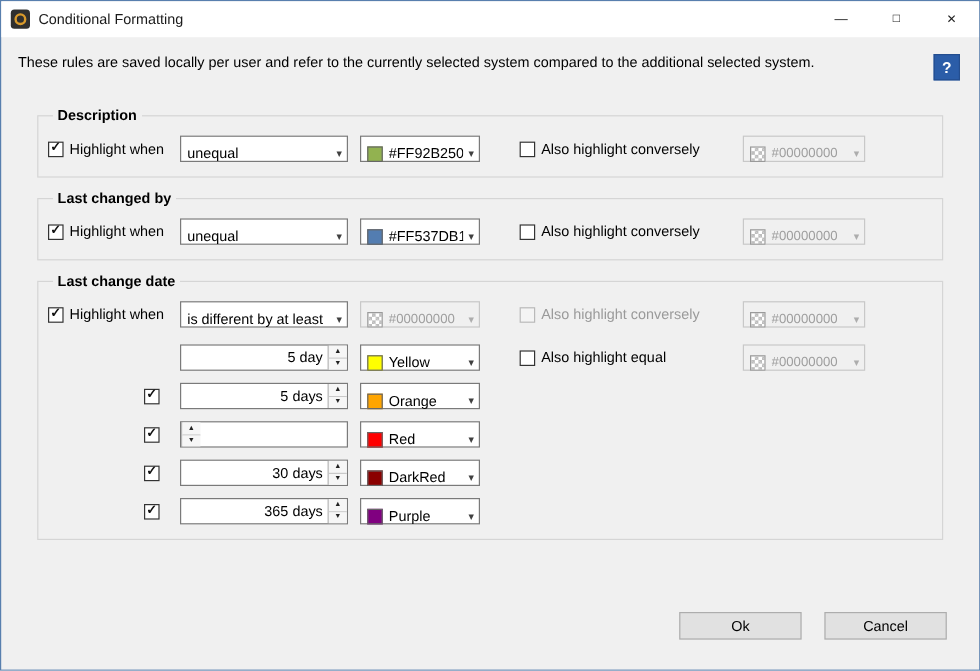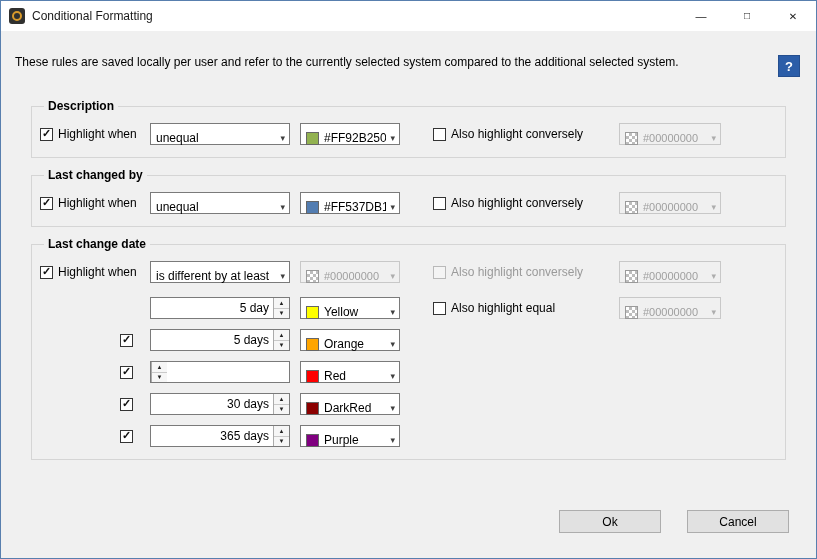--- a/index.html
+++ b/index.html
@@ -13,21 +13,21 @@
   .titlebar { height:30px; background:#fff; display:flex; align-items:center; padding-left:8px; }
   .app-icon { width:16px; height:16px; margin-right:7px; background:#30302f; border-radius:3px; position:relative; flex:none; }
   .app-icon::after { content:""; position:absolute; left:3px; top:3px; right:3px; bottom:3px; border:2px solid #D99A2B; border-radius:50%; }
   .title { font-size:12px; color:#1a1a1a; }
   .winbtns { margin-left:auto; display:flex; height:30px; }
   .winbtn { width:46px; display:flex; align-items:center; justify-content:center; color:#1a1a1a; }
   .g-min { font-size:11px; }
   .g-max { font-size:10px; margin-top:-1px; }
   .g-close { font-size:10px; }
   
-  .info-row { display:flex; align-items:flex-start; padding:22px 16px 0 14px; }
+  .info-row { display:flex; align-items:flex-start; padding:12px 16px 0 14px; }
   .info-text { flex:1; padding-top:2px; }
   .help-btn { width:22px; height:22px; flex:none; margin-left:12px; margin-top:2px;
     background:#2B5DA8; border:1px solid #244E8F; color:#fff; font-weight:bold; font-size:13px;
     display:flex; align-items:center; justify-content:center; font-family:inherit; padding:0; }
   
   fieldset.group { border:1px solid #D5D5D5; margin:10px 30px 0 30px; padding:10px 8px 12px 8px; }
   fieldset.first { margin-top:22px; }
   legend { font-weight:bold; padding:0 4px; margin-left:4px; }
   
   .row { display:flex; align-items:center; height:22px; }
@@ -61,21 +61,21 @@
       linear-gradient(45deg,#BDBDBD 25%,transparent 25%,transparent 75%,#BDBDBD 75%);
     background-size:6px 6px; background-position:0 0,3px 3px; }
   
   .spinner { width:140px; height:22px; border:1px solid #7A7A7A; background:#fff; display:flex; align-items:stretch; }
   .spin-text { flex:1; display:flex; align-items:center; justify-content:flex-end; padding-right:4px; white-space:nowrap; }
   .spin-btns { width:16px; flex:none; display:flex; flex-direction:column; border-left:1px solid #ABABAB; }
   .spin-up,.spin-down { flex:1; display:flex; align-items:center; justify-content:center;
     font-size:6px; color:#222; background:#F6F6F6; }
   .spin-up { border-bottom:1px solid #C9C9C9; }
   
-  .footer { position:absolute; right:27px; bottom:25px; display:flex; gap:26px; }
+  .footer { position:absolute; right:27px; bottom:25px; display:flex; gap:19px; }
   .btn { width:102px; height:23px; background:#E1E1E1; border:1px solid #ADADAD;
     font-family:inherit; font-size:12px; color:#000; padding:0; }
 </style>
 </head>
 <body>
 
 <div class="dialog">
 
   <div class="titlebar">
     <span class="app-icon"></span>

